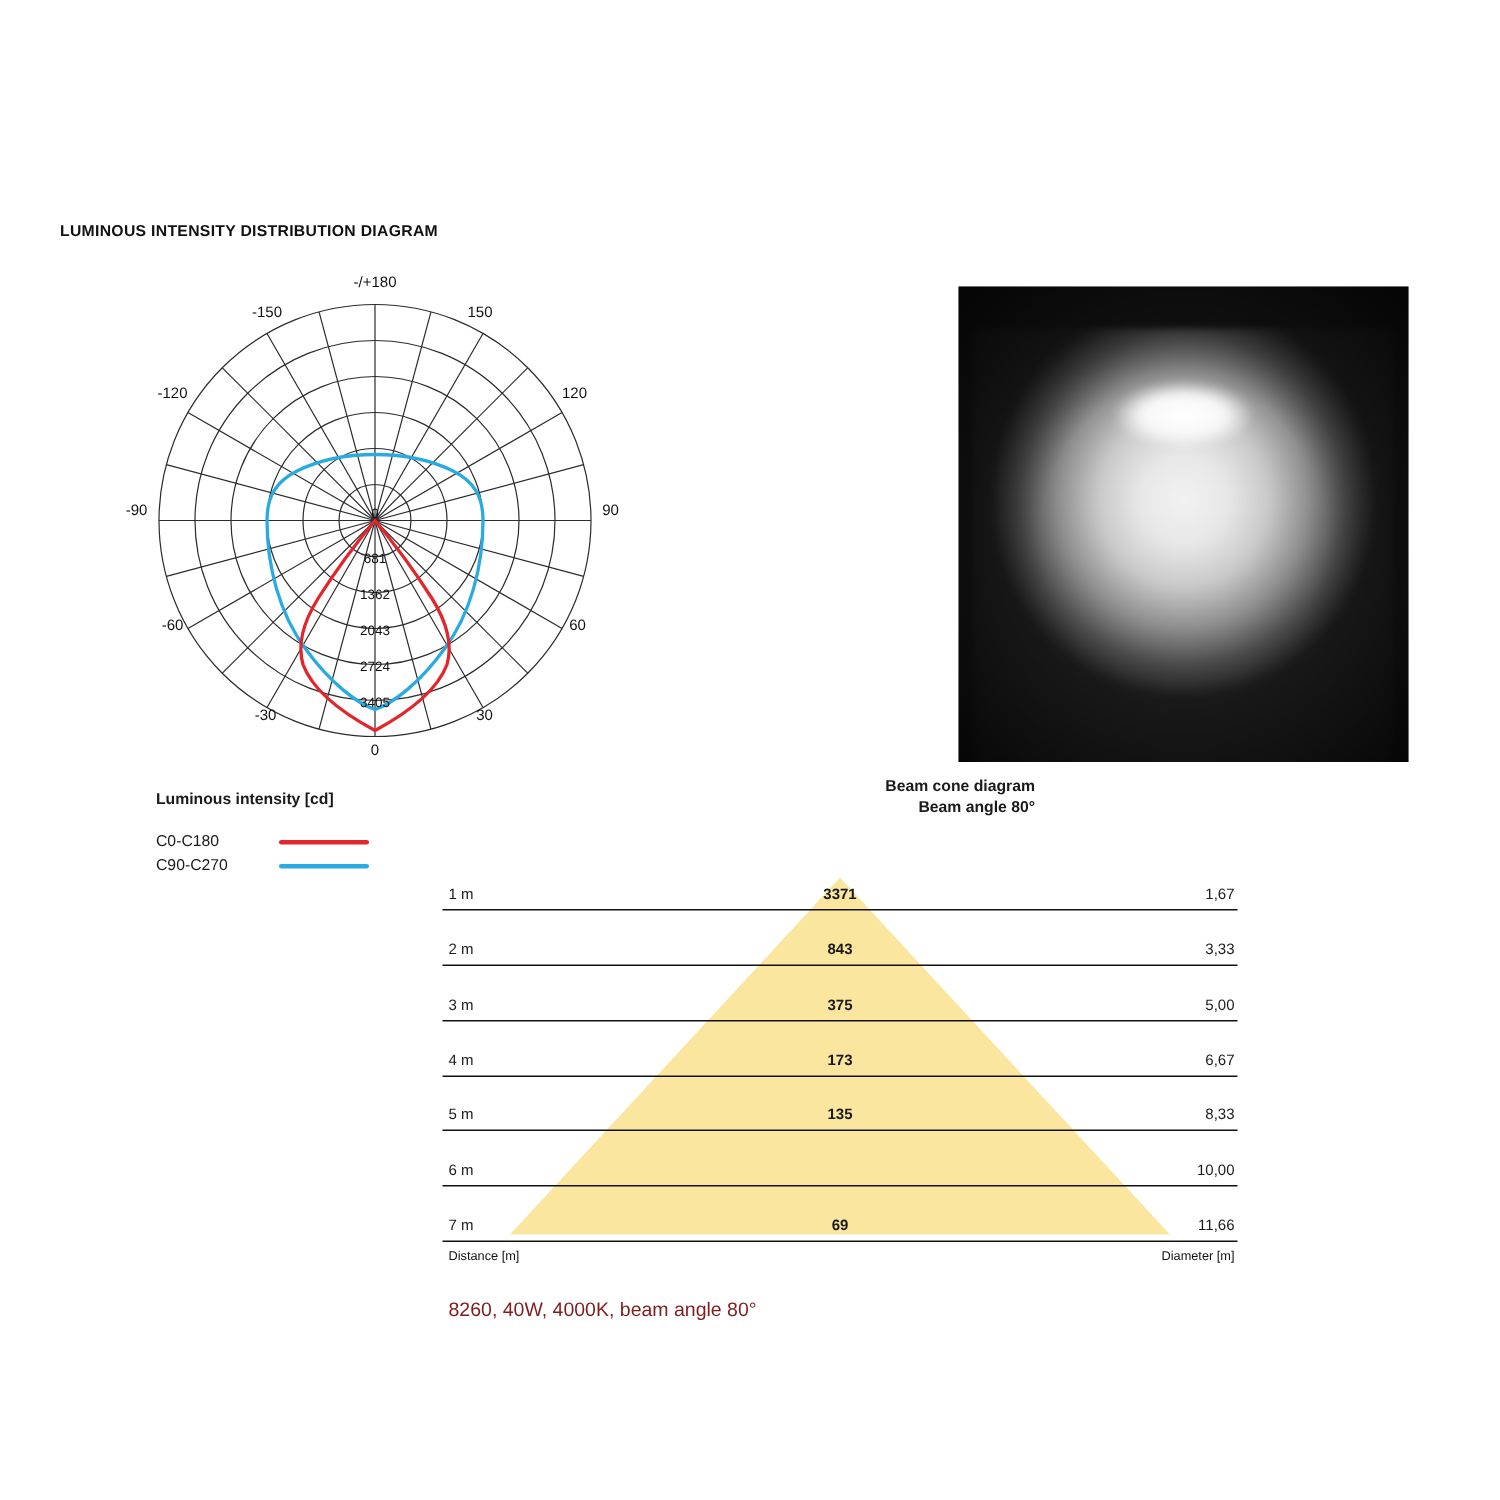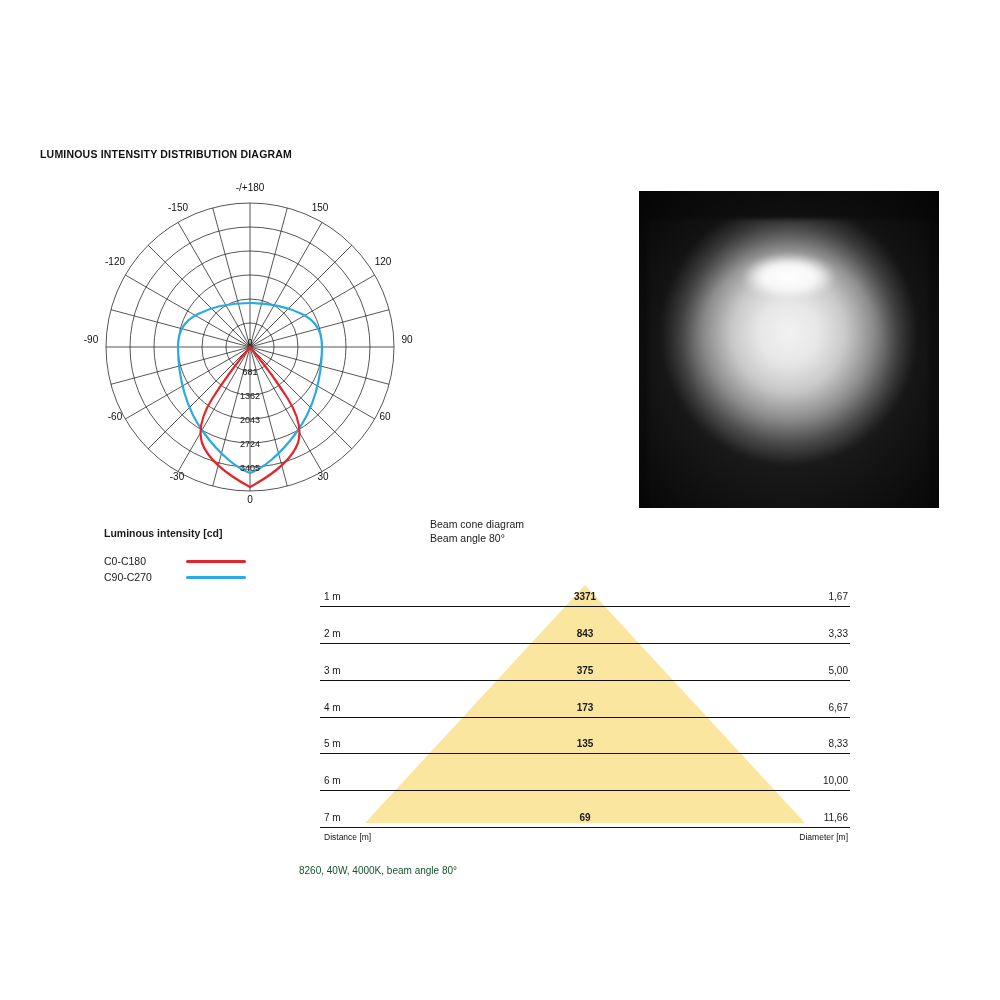--- a/index.html
+++ b/index.html
@@ -104,32 +104,31 @@
     inset: 0;
     background: radial-gradient(ellipse 70% 70% at 50% 52%, rgba(0,0,0,0) 45%, rgba(0,0,0,0.75) 100%);
   }
 
   
   #cone-title {
     position: absolute;
     left: 430px;
     top: 500px;
     width: 260px;
-    text-align: left;
-    font-size: 10.5px;
-    font-weight: normal;
+    text-align: right;
+    font-size: 10.5px;
+    font-weight: bold;
     line-height: 14px;
   }
   #cone-block {
     position: absolute;
     left: 295px;
     top: 560px;
     width: 530px;
     height: 275px;
-    margin-left: 25px;
   }
   #cone-svg {
     position: absolute;
     left: 0; top: 0;
   }
   #cone-rows {
     position: absolute;
     left: 0; top: 0;
     width: 530px;
   }
@@ -178,22 +177,22 @@
   #cone-axis .ax-left { position: absolute; left: 4px; top: 0; }
   #cone-axis .ax-center {
     position: absolute; left: 0; width: 530px; text-align: center; top: 0; line-height: 10px;
   }
   #cone-axis .ax-right { position: absolute; right: 2px; top: 0; }
 
   #caption {
     position: absolute;
     left: 299px;
     top: 848px;
-    font-size: 10px;
-    color: #14532d;
+    font-size: 13px;
+    color: #7f1d1d;
   }
 </style>
 </head>
 <body>
 
 <div class="page">
 
   <div id="section-title">LUMINOUS INTENSITY DISTRIBUTION DIAGRAM</div>
 
   <div id="polar-wrap">

